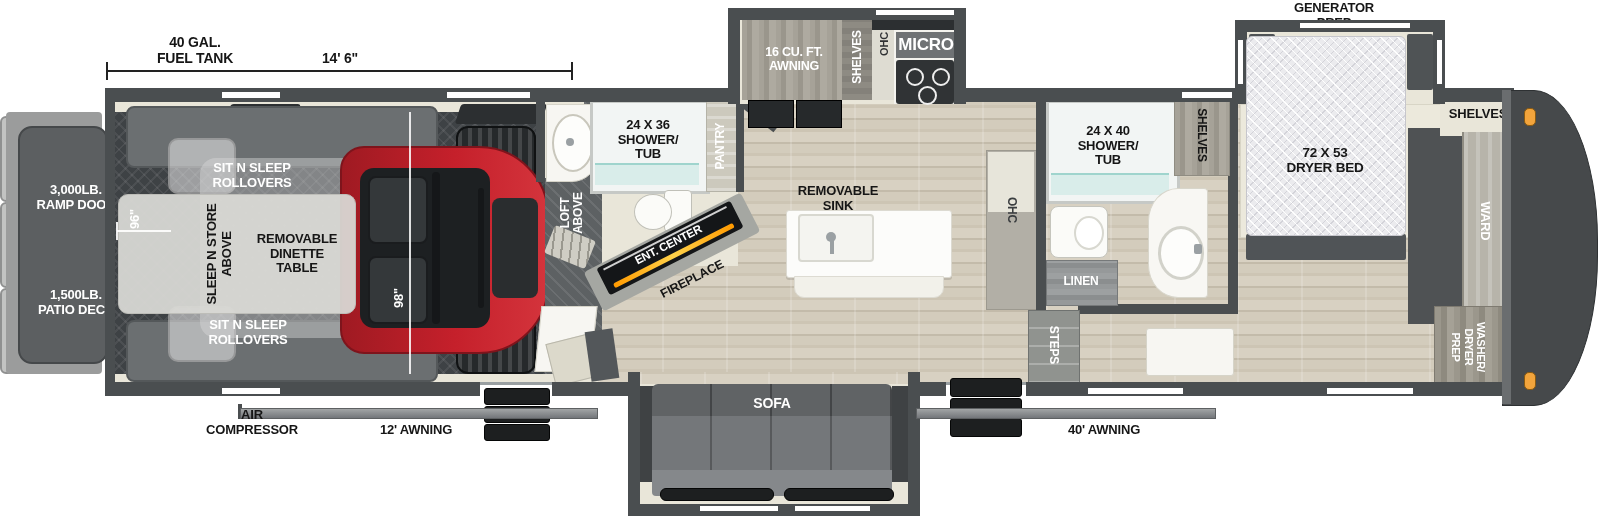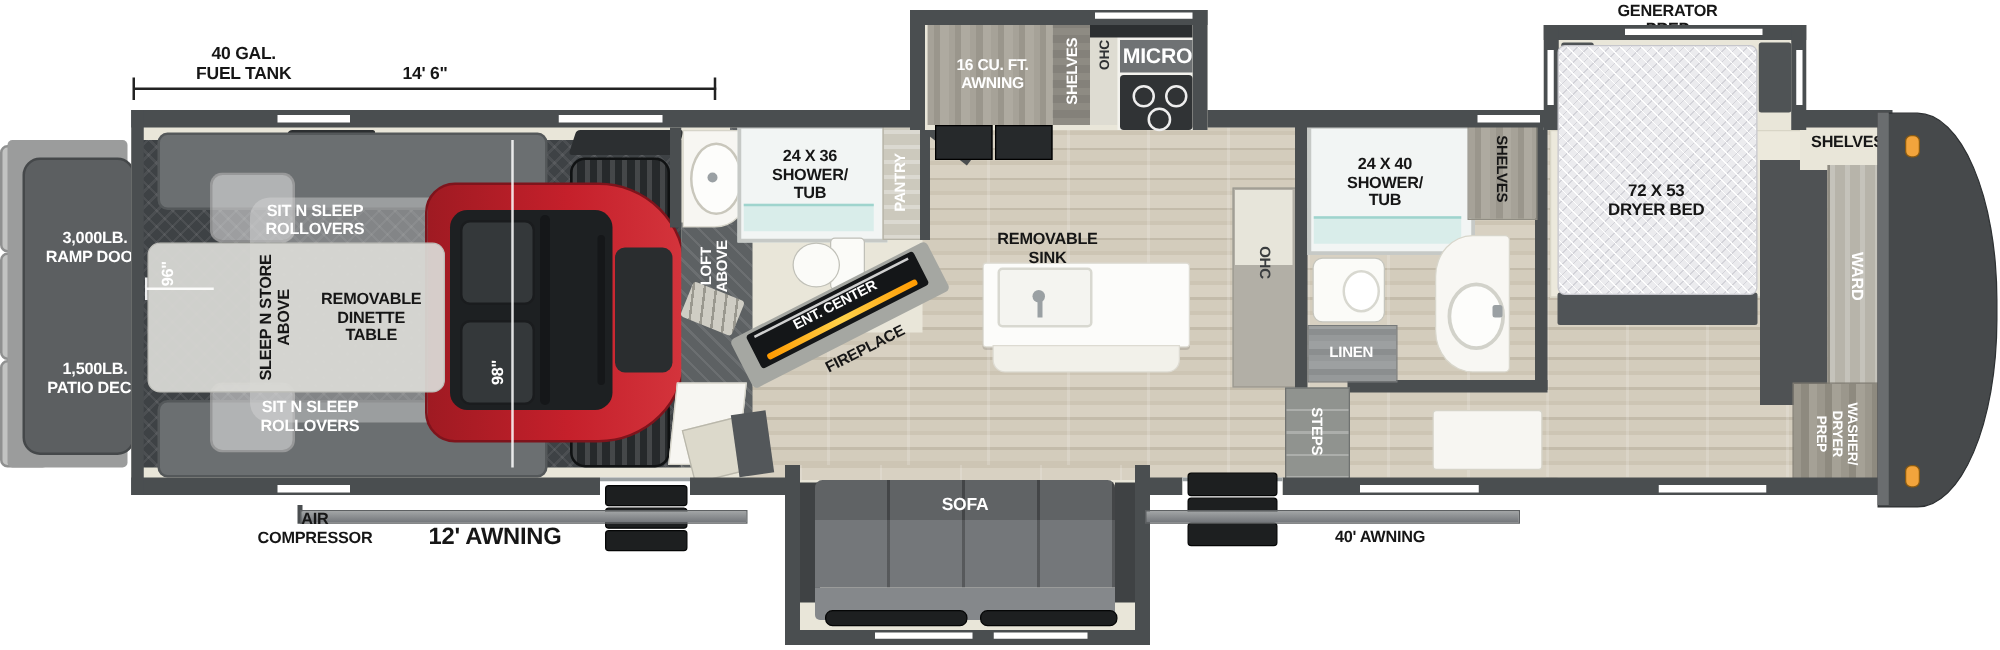--- a/index.html
+++ b/index.html
@@ -293,16 +293,16 @@
   <div class="a" style="left:1524px;top:108px;width:10px;height:16px;background:#f2a43c;border:1px solid #8a5a10;border-radius:5px;"></div>
   <div class="a" style="left:1524px;top:372px;width:10px;height:16px;background:#f2a43c;border:1px solid #8a5a10;border-radius:5px;"></div>
 
   <div class="a" style="left:238px;top:404px;width:4px;height:15px;background:#4a4e50;"></div>
   <div class="a awn" style="left:240px;top:408px;width:356px;height:9px;"></div>
   <div class="a awn" style="left:916px;top:408px;width:298px;height:9px;"></div>
   <div class="a lb c" style="left:252px;top:423px;font-size:13px;">
     <div>AIR</div>
     <div>COMPRESSOR</div>
   </div>
-  <div class="a lb c" style="left:396px;top:430px;font-size:19px;">12' AWNING</div>
+  <div class="a lb c" style="left:416px;top:430px;font-size:13px;">12' AWNING</div>
   <div class="a lb c" style="left:1104px;top:430px;font-size:13px;">40' AWNING</div>
 
 </div>
 
 </body></html>

